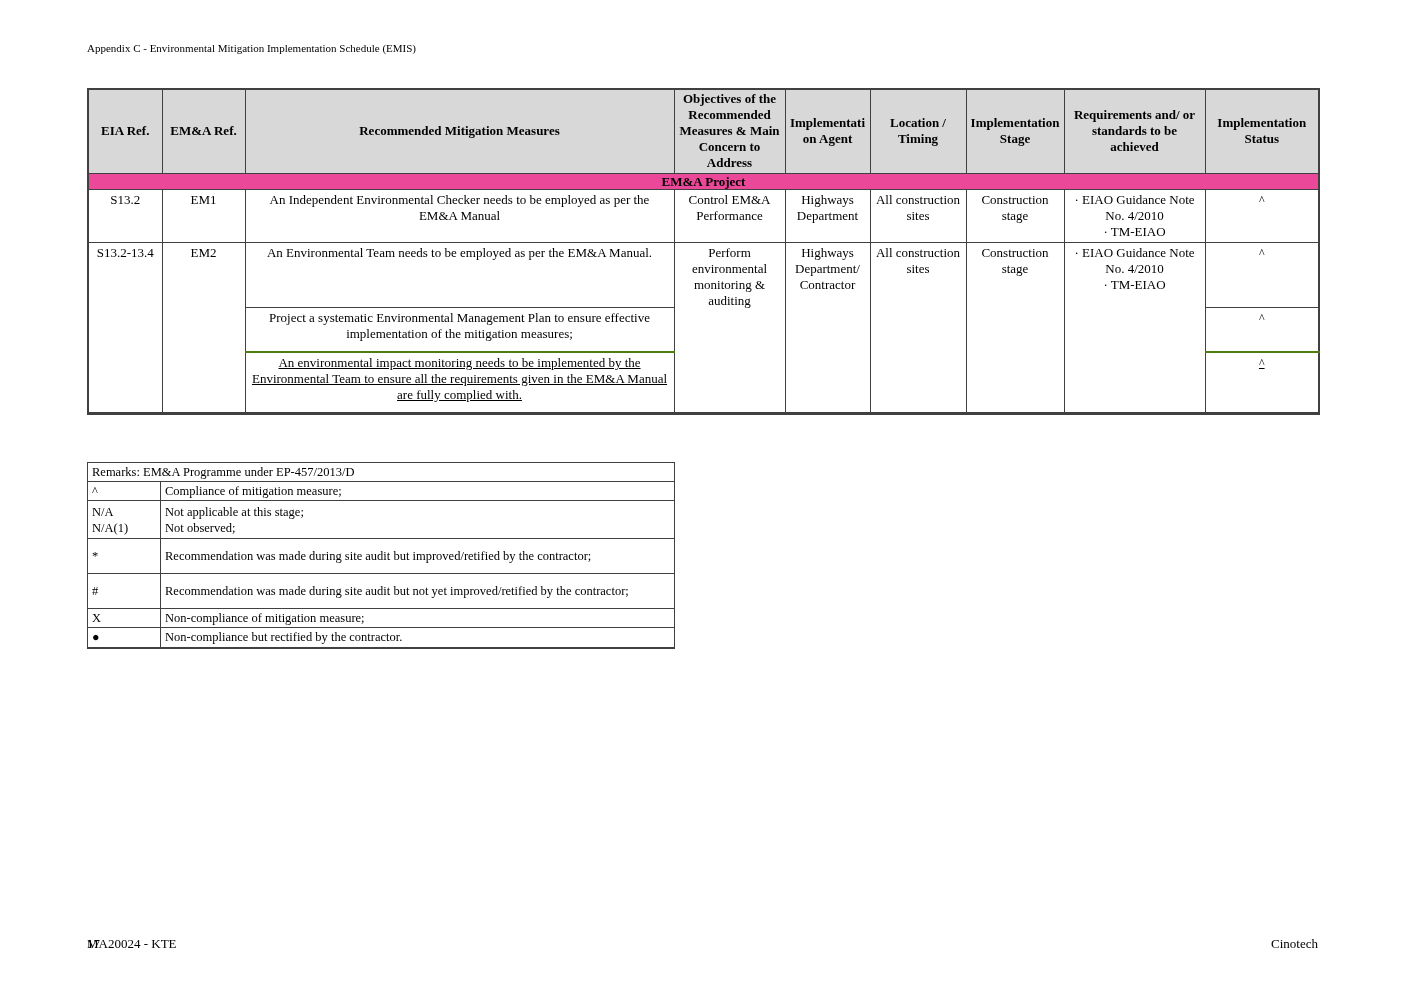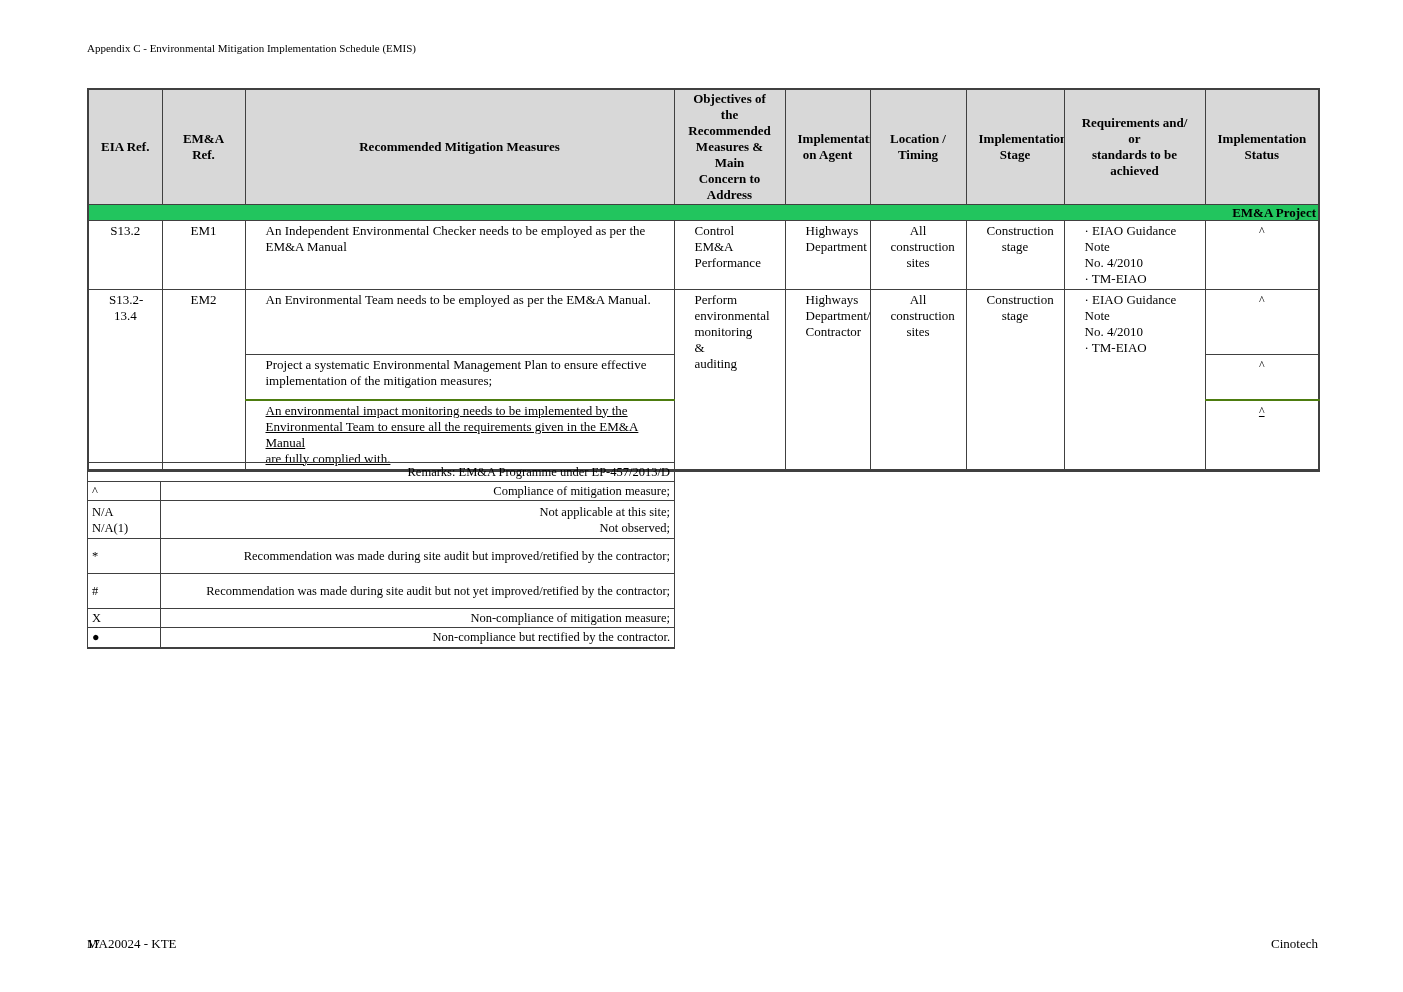--- a/index.html
+++ b/index.html
@@ -21,57 +21,56 @@
     width: 1231px;
     border-collapse: collapse; table-layout: fixed;
     border: 2px solid #404040;
     border-bottom-width: 3px;
   }
   table.emis th, table.emis td {
     border: 1px solid #404040;
     font-size: 13px; line-height: 16px;
     white-space: pre-line;
     vertical-align: top;
-    padding: 2px 20px;
+    padding: 2px 3px;
     overflow: hidden;
   }
   table.emis th {
     font-weight: bold; text-align: center; vertical-align: middle;
-    background: #d8d8d8; padding: 1px 12px;
+    background: #d8d8d8; padding: 1px 2px;
   }
   table.emis tr.head { height: 84px; }
   table.emis tr.section td {
-    background: #22c55e; font-weight: bold; text-align: right;
+    background: #ec4899; font-weight: bold; text-align: center;
     height: 16px; padding: 0 2px; line-height: 15px;
   }
   table.emis tr.r1  { height: 52px; }
   table.emis tr.r2a { height: 65px; }
   table.emis tr.r2b { height: 45px; }
   table.emis tr.r2c { height: 61px; }
   table.emis td.c { text-align: center; }
-  table.emis td.l { text-align: left; }
+  table.emis td.l { text-align: center; }
   table.emis td.status { font-size: 12px; }
   table.emis tr.r2c td { border-top: 2px solid #4d7c0f; text-decoration: underline; }
 
   
   table.remarks {
     position: absolute; left: 87px; top: 462px;
     width: 587px;
     border-collapse: collapse; table-layout: fixed;
     border: 1px solid #404040;
     border-bottom-width: 2px;
   }
   table.remarks td {
     border: 1px solid #404040;
     font-size: 12.5px; line-height: 16px;
     white-space: pre-line;
     vertical-align: middle;
     padding: 1px 4px;
     overflow: hidden;
-    text-align: right;
   }
   table.remarks tr.rm-title td { height: 17px; }
   table.remarks tr.rm-caret td { height: 18px; }
   table.remarks tr.rm-na td    { height: 38px; }
   table.remarks tr.rm-star td  { height: 35px; }
   table.remarks tr.rm-hash td  { height: 35px; }
   table.remarks tr.rm-x td     { height: 19px; }
   table.remarks tr.rm-dot td   { height: 20px; }
   table.remarks td.sym { text-align: left; }
 
@@ -189,21 +188,21 @@
       <tr class="rm-title">
         <td colspan="2">Remarks: EM&amp;A Programme under EP-457/2013/D</td>
       </tr>
       <tr class="rm-caret">
         <td class="sym">^</td>
         <td>Compliance of mitigation measure;</td>
       </tr>
       <tr class="rm-na">
         <td class="sym">N/A
 N/A(1)</td>
-        <td>Not applicable at this site;
+        <td>Not applicable at this stage;
 Not observed;</td>
       </tr>
       <tr class="rm-star">
         <td class="sym">*</td>
         <td>Recommendation was made during site audit but improved/retified by the contractor;</td>
       </tr>
       <tr class="rm-hash">
         <td class="sym">#</td>
         <td>Recommendation was made during site audit but not yet improved/retified by the contractor;</td>
       </tr>

